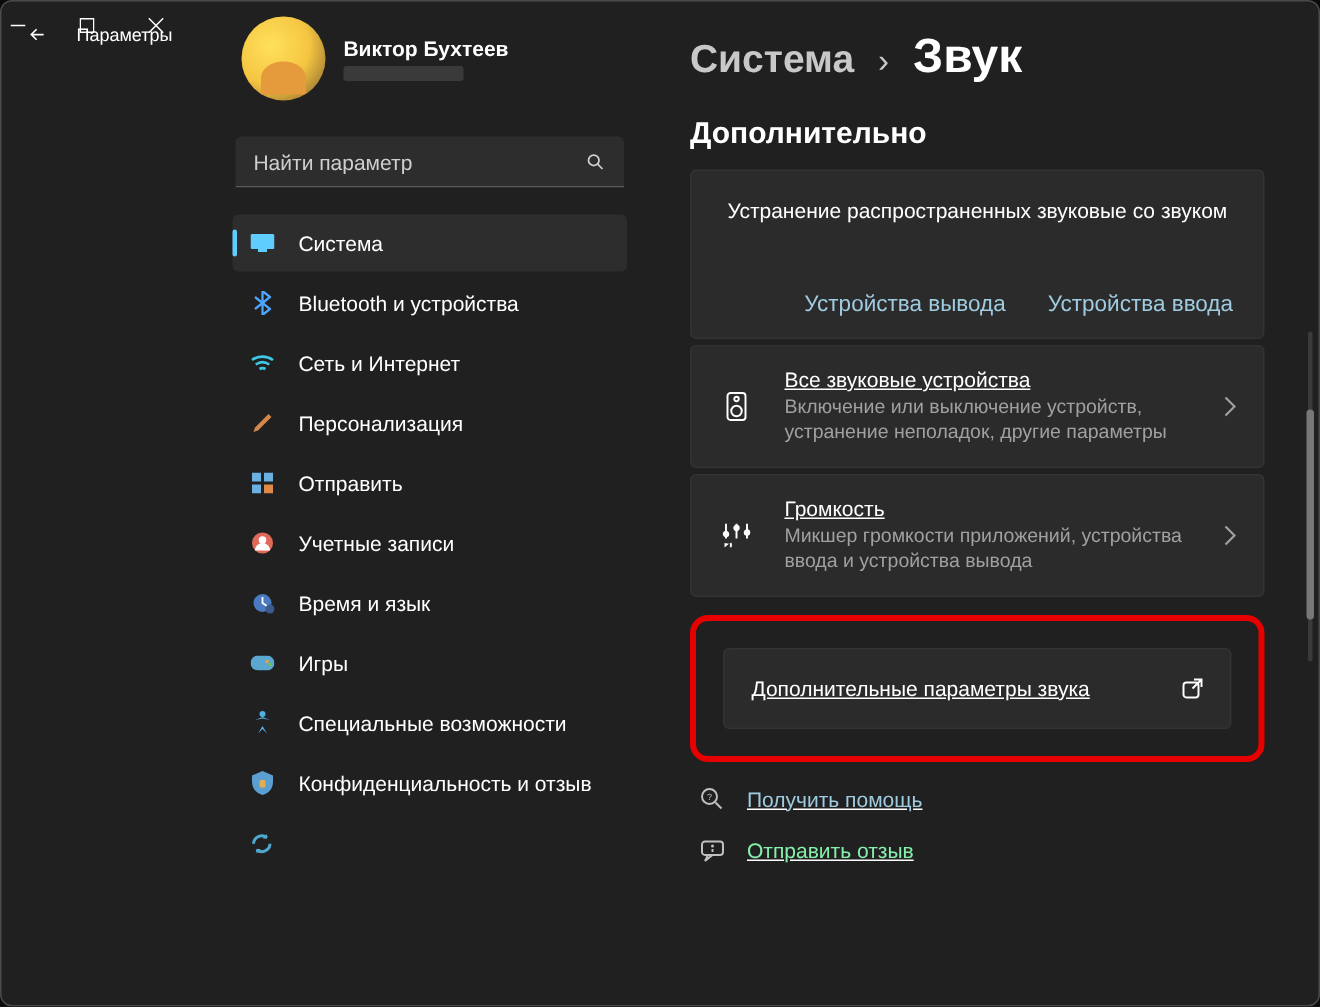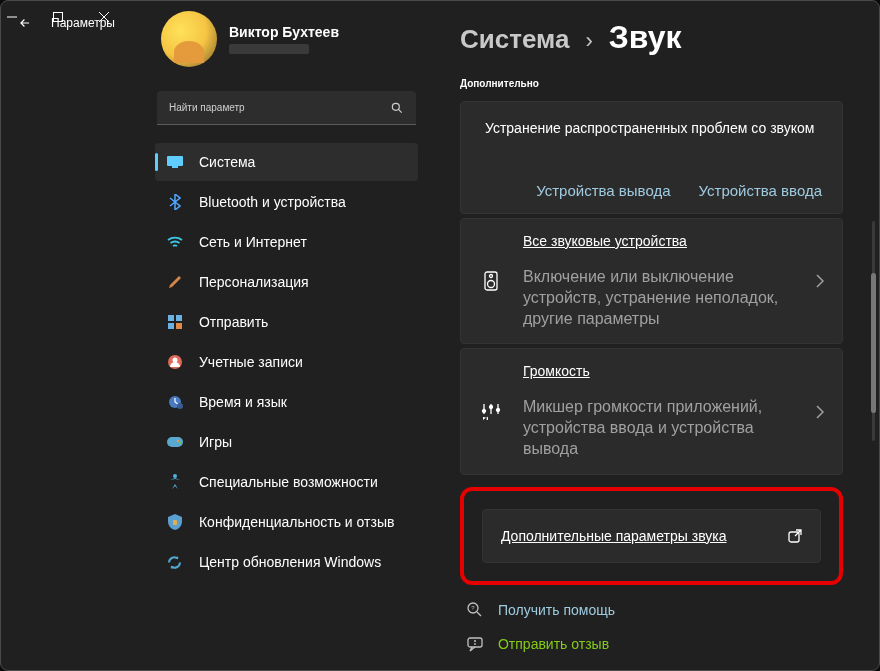--- a/index.html
+++ b/index.html
@@ -11,52 +11,52 @@
 .winctrl { position: absolute; right: 0; top: 0; display: flex; }
 .winctrl div { width: 46px; height: 32px; display: flex; align-items: center; justify-content: center; }
 .content { flex: 1; display: flex; overflow: hidden; }
 .sidebar { width: 305px; padding: 4px 14px 14px 28px; display: flex; flex-direction: column; }
 .profile { display: flex; align-items: center; padding: 6px 6px 14px 6px; }
 .avatar { width: 56px; height: 56px; border-radius: 50%; background: radial-gradient(circle at 35% 35%, #ffe15a 0%, #f5c542 50%, #7a5a2a 100%); margin-right: 12px; position: relative; overflow: hidden; }
 .avatar::after { content: ""; position: absolute; bottom: 4px; left: 50%; transform: translateX(-50%); width: 30px; height: 22px; background: #e59a3c; border-radius: 50% 50% 0 0; }
 .username { font-size: 14px; font-weight: 600; }
 .userstatus { height: 10px; width: 80px; background: #3a3a3a; border-radius: 2px; margin-top: 4px; }
 .search-box { display: flex; align-items: center; background: #2d2d2d; border-bottom: 1px solid #5a5a5a; border-radius: 4px 4px 0 0; height: 34px; padding: 0 12px; margin: 10px 2px 18px 2px; }
-.search-box input { flex: 1; background: transparent; border: none; color: #f9a8d4; font-size: 10px; outline: none; }
+.search-box input { flex: 1; background: transparent; border: none; color: #f9a8d4; font-size: 14px; outline: none; }
 .search-box input::placeholder { color: #cfcfcf; }
 .nav { display: flex; flex-direction: column; gap: 2px; }
 .nav-item { display: flex; align-items: center; height: 38px; padding: 0 12px; border-radius: 4px; font-size: 14px; cursor: pointer; position: relative; }
 .nav-item.active { background: #2d2d2d; }
 .nav-item.active::before { content: ""; position: absolute; left: 0; top: 10px; bottom: 10px; width: 3px; background: #60cdff; border-radius: 2px; }
 .nav-item .icon { width: 16px; height: 16px; margin-right: 16px; display: flex; align-items: center; justify-content: center; }
 .main { flex: 1; padding: 18px 36px 10px 28px; overflow: hidden; position: relative; }
 .breadcrumb { display: flex; align-items: baseline; gap: 16px; margin-bottom: 22px; }
 .bc-parent { font-size: 26px; color: #c8c8c8; font-weight: 600; }
 .bc-sep { font-size: 22px; color: #c8c8c8; }
 .bc-current { font-size: 32px; font-weight: 600; }
-.section-label { font-size: 10px; font-weight: 600; margin-bottom: 12px; }
+.section-label { font-size: 20px; font-weight: 600; margin-bottom: 12px; }
 .card { background: #2b2b2b; border: 1px solid #333; border-radius: 4px; margin-bottom: 4px; }
 .card-troubleshoot { padding: 18px 20px 14px 24px; }
 .card-troubleshoot .title { font-size: 14px; margin-bottom: 46px; }
 .card-troubleshoot .links { display: flex; justify-content: flex-end; gap: 28px; }
 .card-troubleshoot .links span { color: #9fcbe0; font-size: 15px; cursor: pointer; }
 .card-row { display: flex; align-items: center; padding: 14px 18px 14px 20px; cursor: pointer; }
 .card-row .row-icon { width: 20px; height: 20px; margin-right: 22px; display: flex; align-items: center; justify-content: center; color: #fff; flex-shrink: 0; }
 .card-row .row-text { flex: 1; }
 .card-row .row-title { font-size: 14px; text-decoration: underline; }
-.card-row .row-sub { font-size: 16px; color: #a0a0a0; margin-top: 18px; line-height: 1.3; }
+.card-row .row-sub { font-size: 13px; color: #a0a0a0; margin-top: 2px; line-height: 1.3; }
 .card-row .chev { color: #a0a0a0; margin-left: 10px; }
 .highlight { border: 4px solid #e60000; border-radius: 12px; padding: 2px; margin-top: 12px; margin-bottom: 10px; }
 .highlight .card { margin: 16px; border-radius: 4px; }
 .highlight .card-row { padding: 18px 18px; }
-.footer-links { margin-top: 12px; display: flex; flex-direction: column; gap: 8px; }
+.footer-links { margin-top: 12px; display: flex; flex-direction: column; gap: 8px; text-decoration: underline; }
 .footer-link { display: flex; align-items: center; gap: 14px; font-size: 14px; padding: 4px 6px; }
 .footer-link .fl-icon { width: 18px; height: 18px; display: flex; align-items: center; justify-content: center; color: #c0c0c0; }
 .footer-link.help span { color: #9fcbe0; }
-.footer-link.feedback span { color: #84cc16; }
+.footer-link.feedback span { color: #86efac; }
 .scrollbar-track { position: absolute; right: 4px; top: 220px; width: 3px; height: 220px; background: #3a3a3a; border-radius: 2px; }
 .scrollbar-thumb { position: absolute; right: 3px; top: 272px; width: 5px; height: 140px; background: #777; border-radius: 3px; }
 svg { display: block; }
 </style>
 </head>
 <body>
 
 <div class="window">
   <div class="titlebar">
     <div class="back-btn">
@@ -198,36 +198,35 @@
             </span>
           <span>Конфиденциальность и отзыв</span>
         </div>
         <div class="nav-item">
           <span class="icon">
               <svg width="15" height="15" viewBox="0 0 15 15" fill="none" stroke="#50a8d0" stroke-width="2">
                 <path d="M2 7.5a5.5 5.5 0 019-4M13 7.5a5.5 5.5 0 01-9 4"></path>
                 <path d="M11 1v3h-3M4 14v-3h3" fill="#50a8d0" stroke="none"></path>
               </svg>
             </span>
-          <span>Центр обновления Windows</span>
         </div>
       </div>
     </div>
 
     <div class="main">
       <div class="breadcrumb">
         <span class="bc-parent">Система</span>
         <span class="bc-sep">›</span>
         <span class="bc-current">Звук</span>
       </div>
 
       <div class="section-label">Дополнительно</div>
 
       <div class="card card-troubleshoot">
-        <div class="title">Устранение распространенных проблем со звуком</div>
+        <div class="title">Устранение распространенных звуковые со звуком</div>
         <div class="links">
           <span>Устройства вывода</span>
           <span>Устройства ввода</span>
         </div>
       </div>
 
       <div class="card">
         <div class="card-row">
           <span class="row-icon">
               <svg width="14" height="20" viewBox="0 0 14 20" fill="none" stroke="#fff" stroke-width="1.3">

